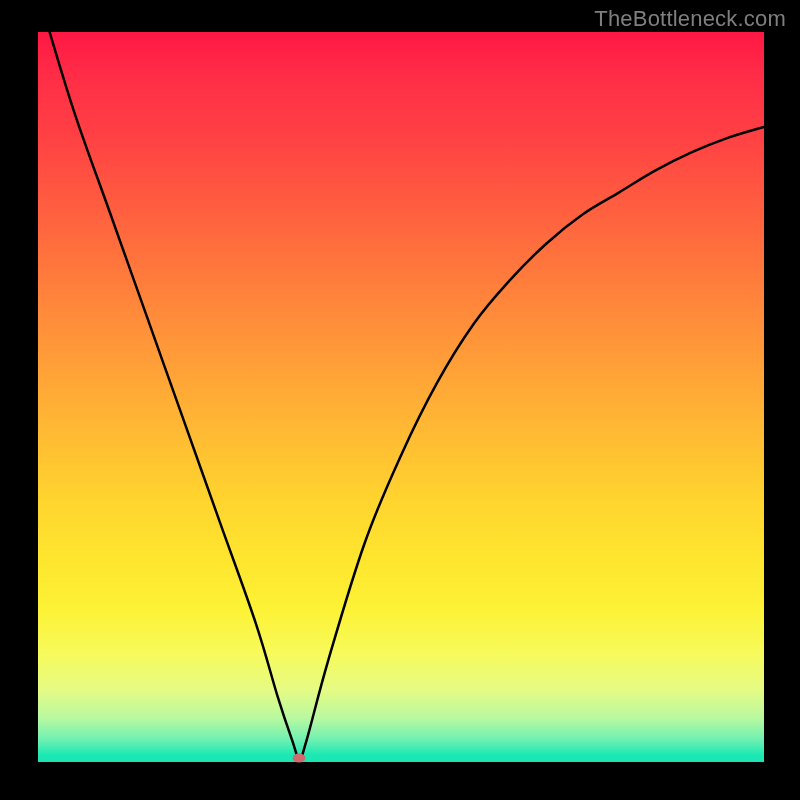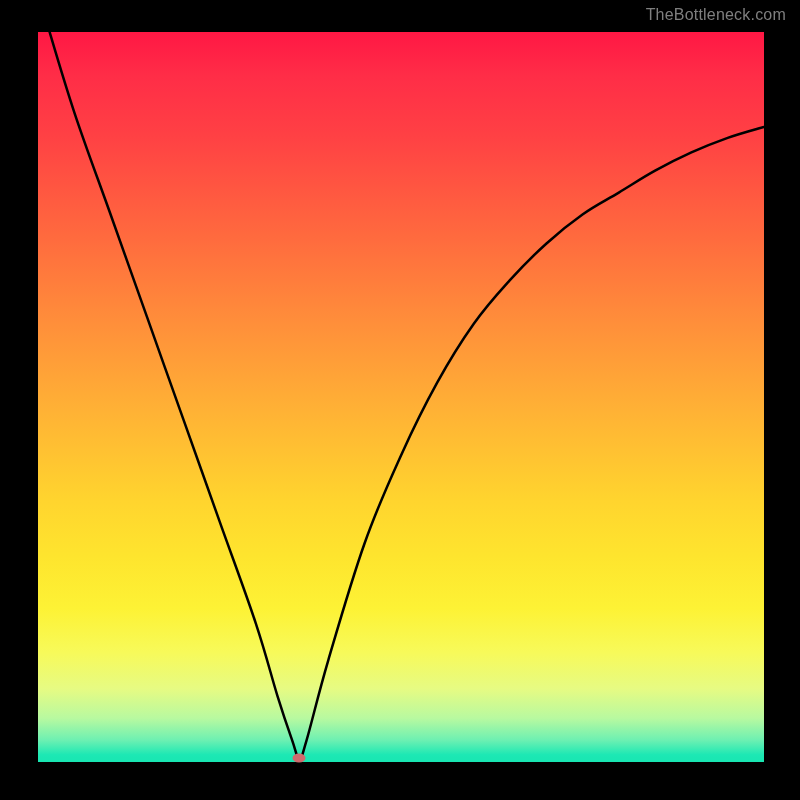--- a/index.html
+++ b/index.html
@@ -40,21 +40,21 @@
       #6df0b2 97%,
       #1de8b4 99%,
       #18e6b2 100%
     );
   }
   .watermark {
     position: absolute;
     top: 6px;
     right: 14px;
     color: #7f7f7f;
-    font-size: 16px;
+    font-size: 22px;
     font-weight: 500;
     letter-spacing: 0.2px;
     user-select: none;
   }
   svg.curve {
     position: absolute;
     left: 0;
     top: 0;
     width: 726px;
     height: 730px;

